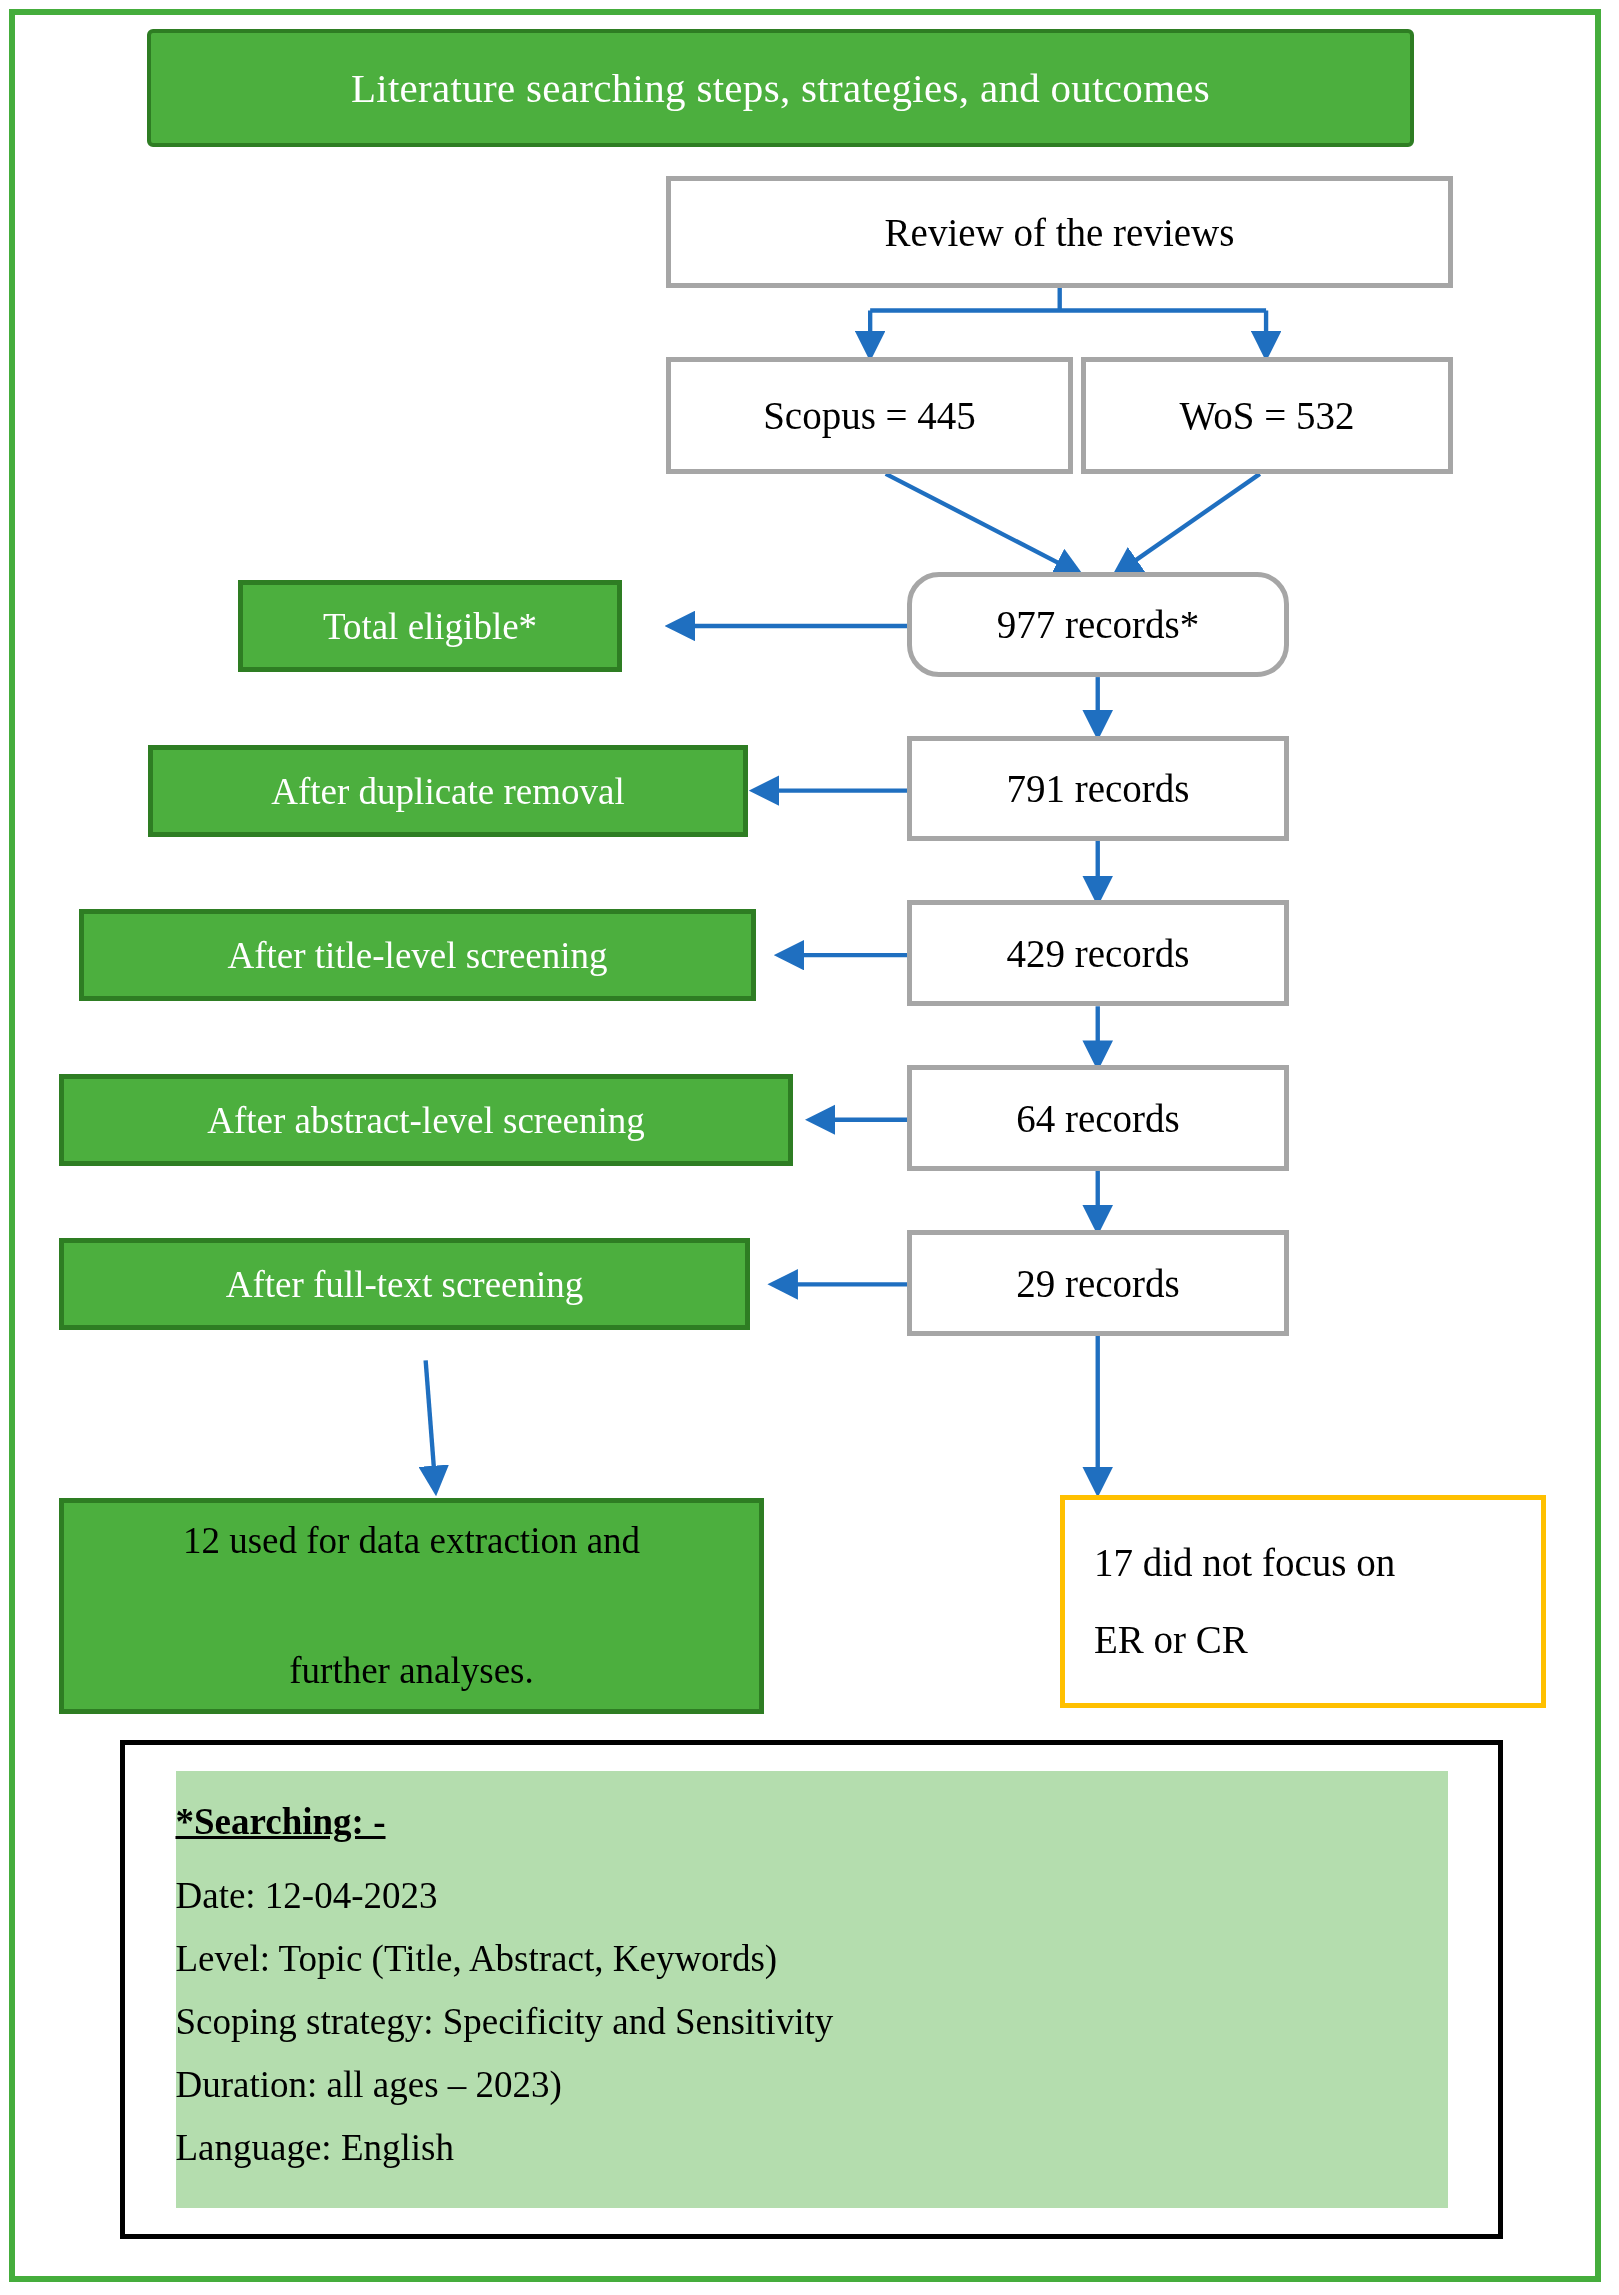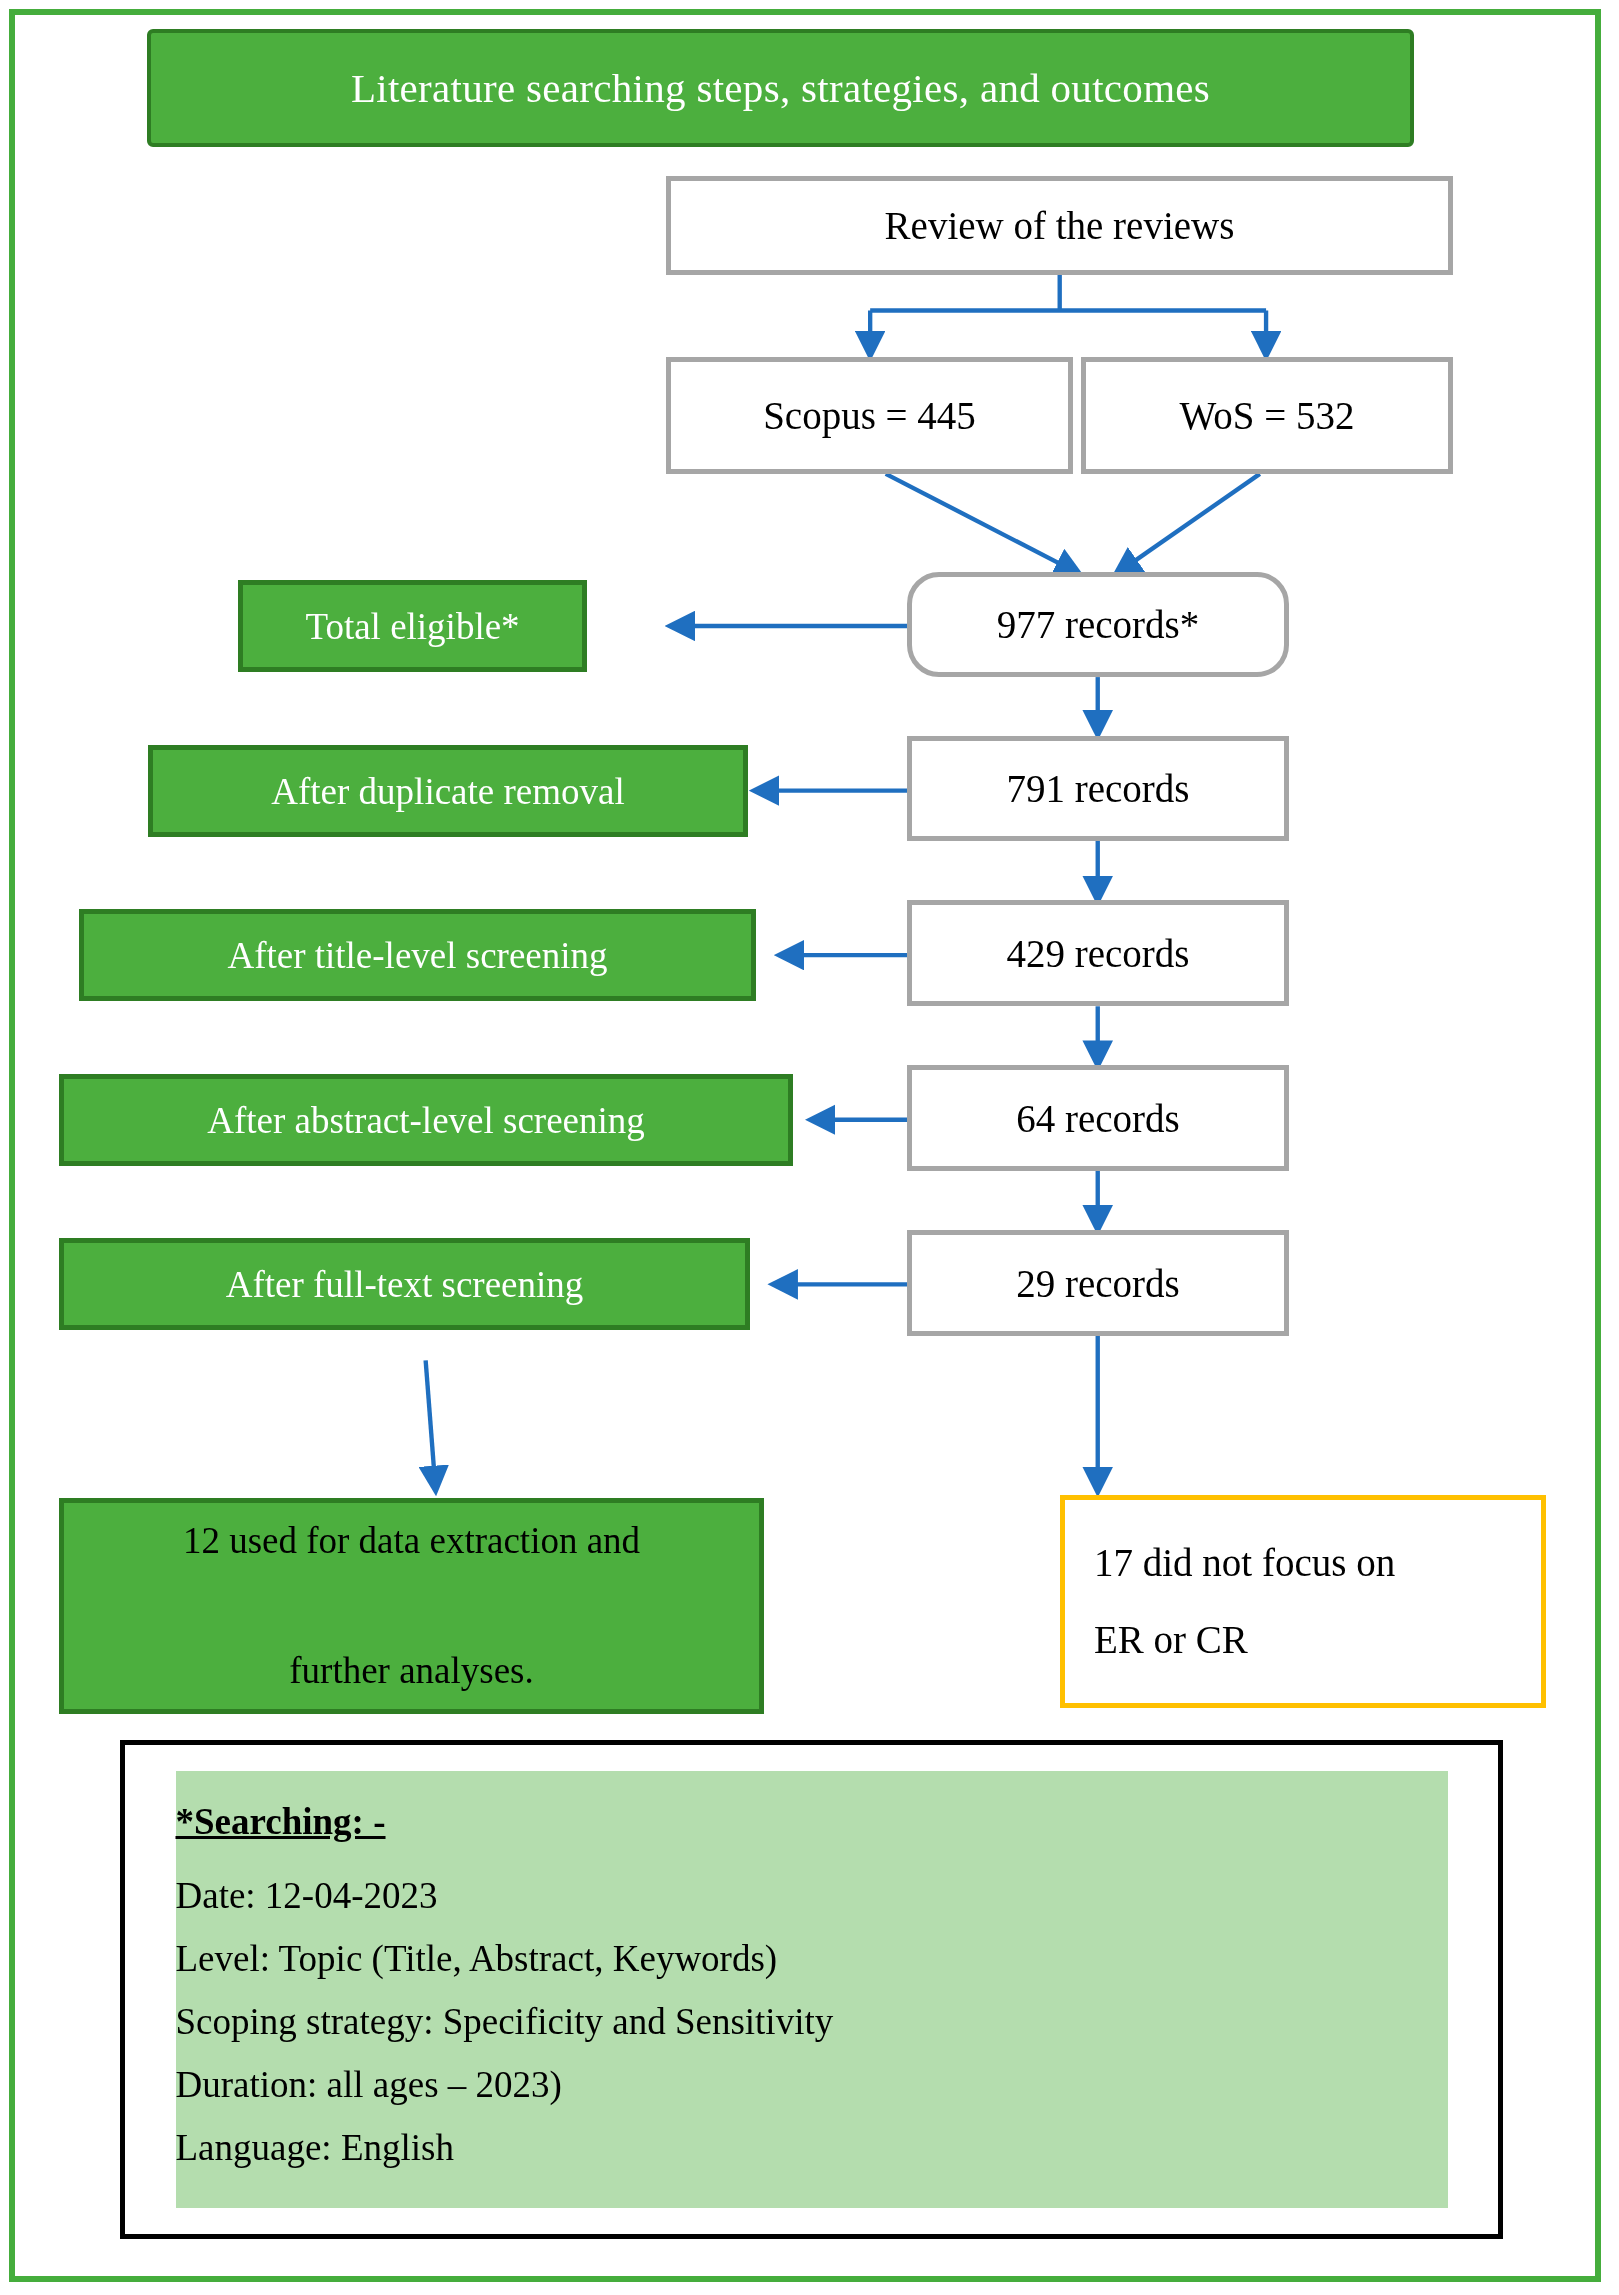--- a/index.html
+++ b/index.html
@@ -178,37 +178,37 @@
       <path d="M1455,1532 L1250,1532" marker-end="url(#ah)"></path>
       <path d="M1455,1796 L1300,1796" marker-end="url(#ah)"></path>
       <path d="M1455,2060 L1240,2060" marker-end="url(#ah)"></path>
 
       <path d="M682,2182 L698,2390" marker-end="url(#ah)"></path>
     </g>
   </svg>
 
   <div id="title-banner">Literature searching steps, strategies, and outcomes</div>
 
-  <div class="gbox" style="left:666px;top:176px;width:787px;height:99px;">Review of the reviews</div>
+  <div class="gbox" style="left:666px;top:176px;width:787px;height:112px;">Review of the reviews</div>
 
   <div class="gbox" style="left:666px;top:357px;width:407px;height:117px;text-align:center;">Scopus = 445</div>
 
   <div class="gbox" style="left:1081px;top:357px;width:372px;height:117px;">WoS = 532</div>
 
   <div class="gbox" style="left:907px;top:572px;width:382px;height:105px;border-radius:32px;">977 records*</div>
 
   <div class="gbox" style="left:907px;top:736px;width:382px;height:105px;">791 records</div>
 
   <div class="gbox" style="left:907px;top:900px;width:382px;height:106px;">429 records</div>
 
   <div class="gbox" style="left:907px;top:1065px;width:382px;height:106px;">64 records</div>
 
   <div class="gbox" style="left:907px;top:1230px;width:382px;height:106px;">29 records</div>
 
-  <div class="greenbox" style="left:238px;top:580px;width:349px;height:92px;">Total eligible*</div>
+  <div class="greenbox" style="left:238px;top:580px;width:384px;height:92px;">Total eligible*</div>
 
   <div class="greenbox" style="left:148px;top:745px;width:600px;height:92px;">After duplicate removal</div>
 
   <div class="greenbox" style="left:79px;top:909px;width:677px;height:92px;">After title-level screening</div>
 
   <div class="greenbox" style="left:59px;top:1074px;width:734px;height:92px;">After abstract-level screening</div>
 
   <div class="greenbox" style="left:59px;top:1238px;width:691px;height:92px;">After full-text screening</div>
 
   <div class="greenbox dark-text" style="left:59px;top:1498px;width:705px;height:216px;">

